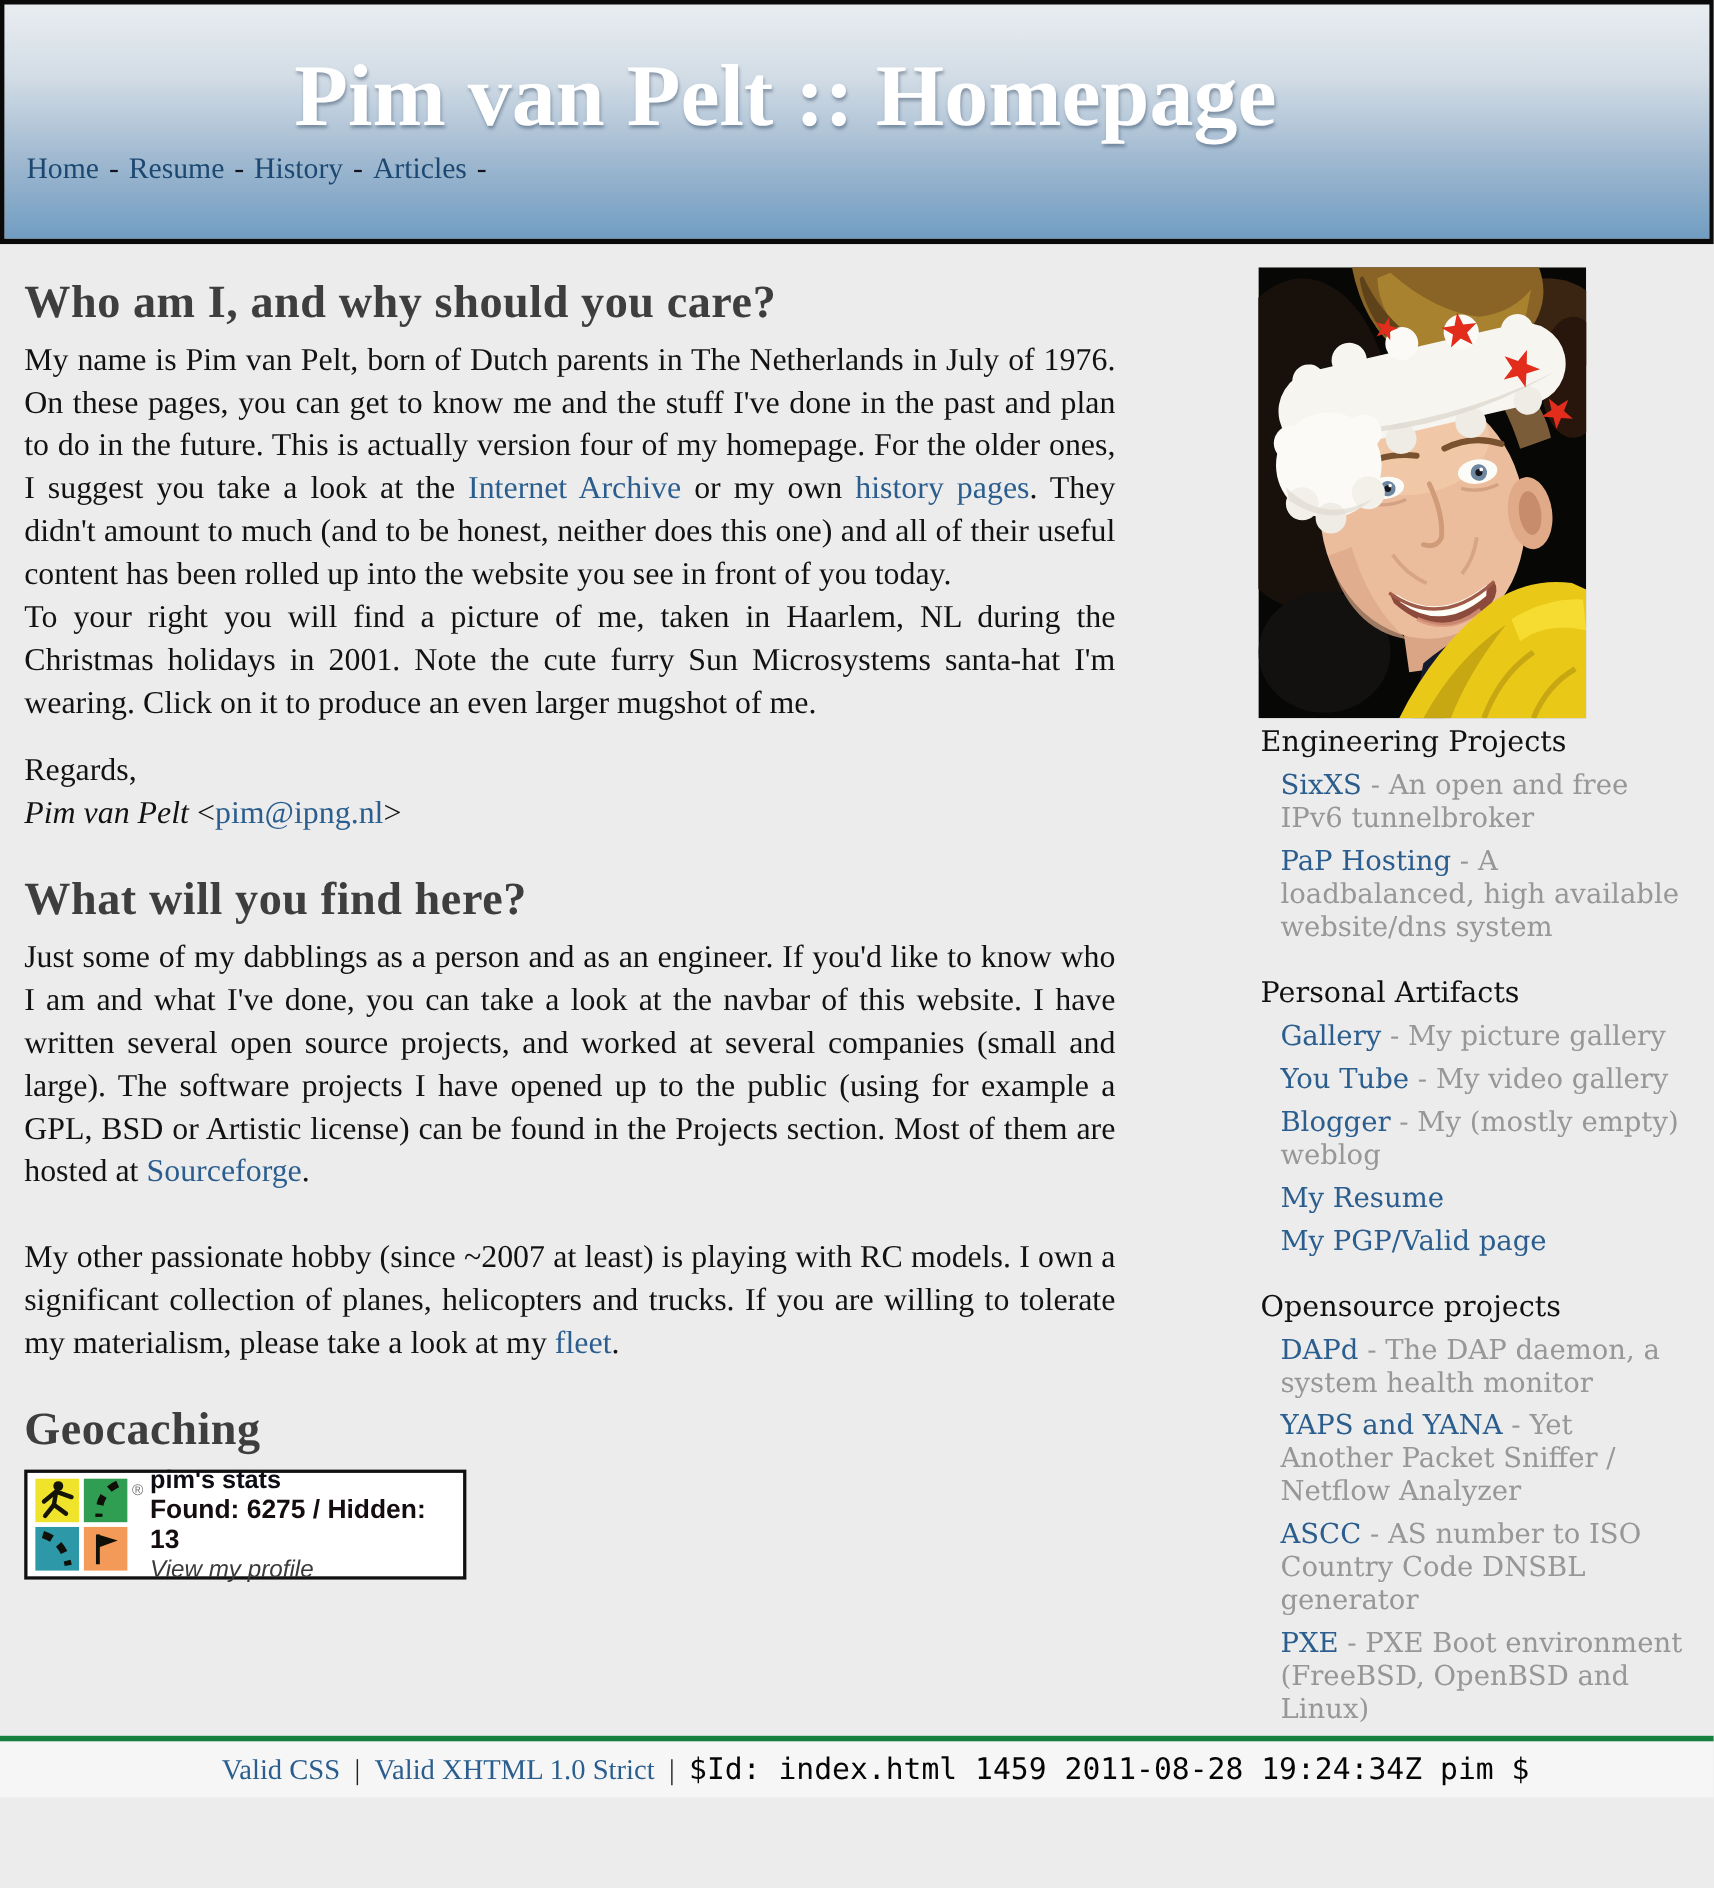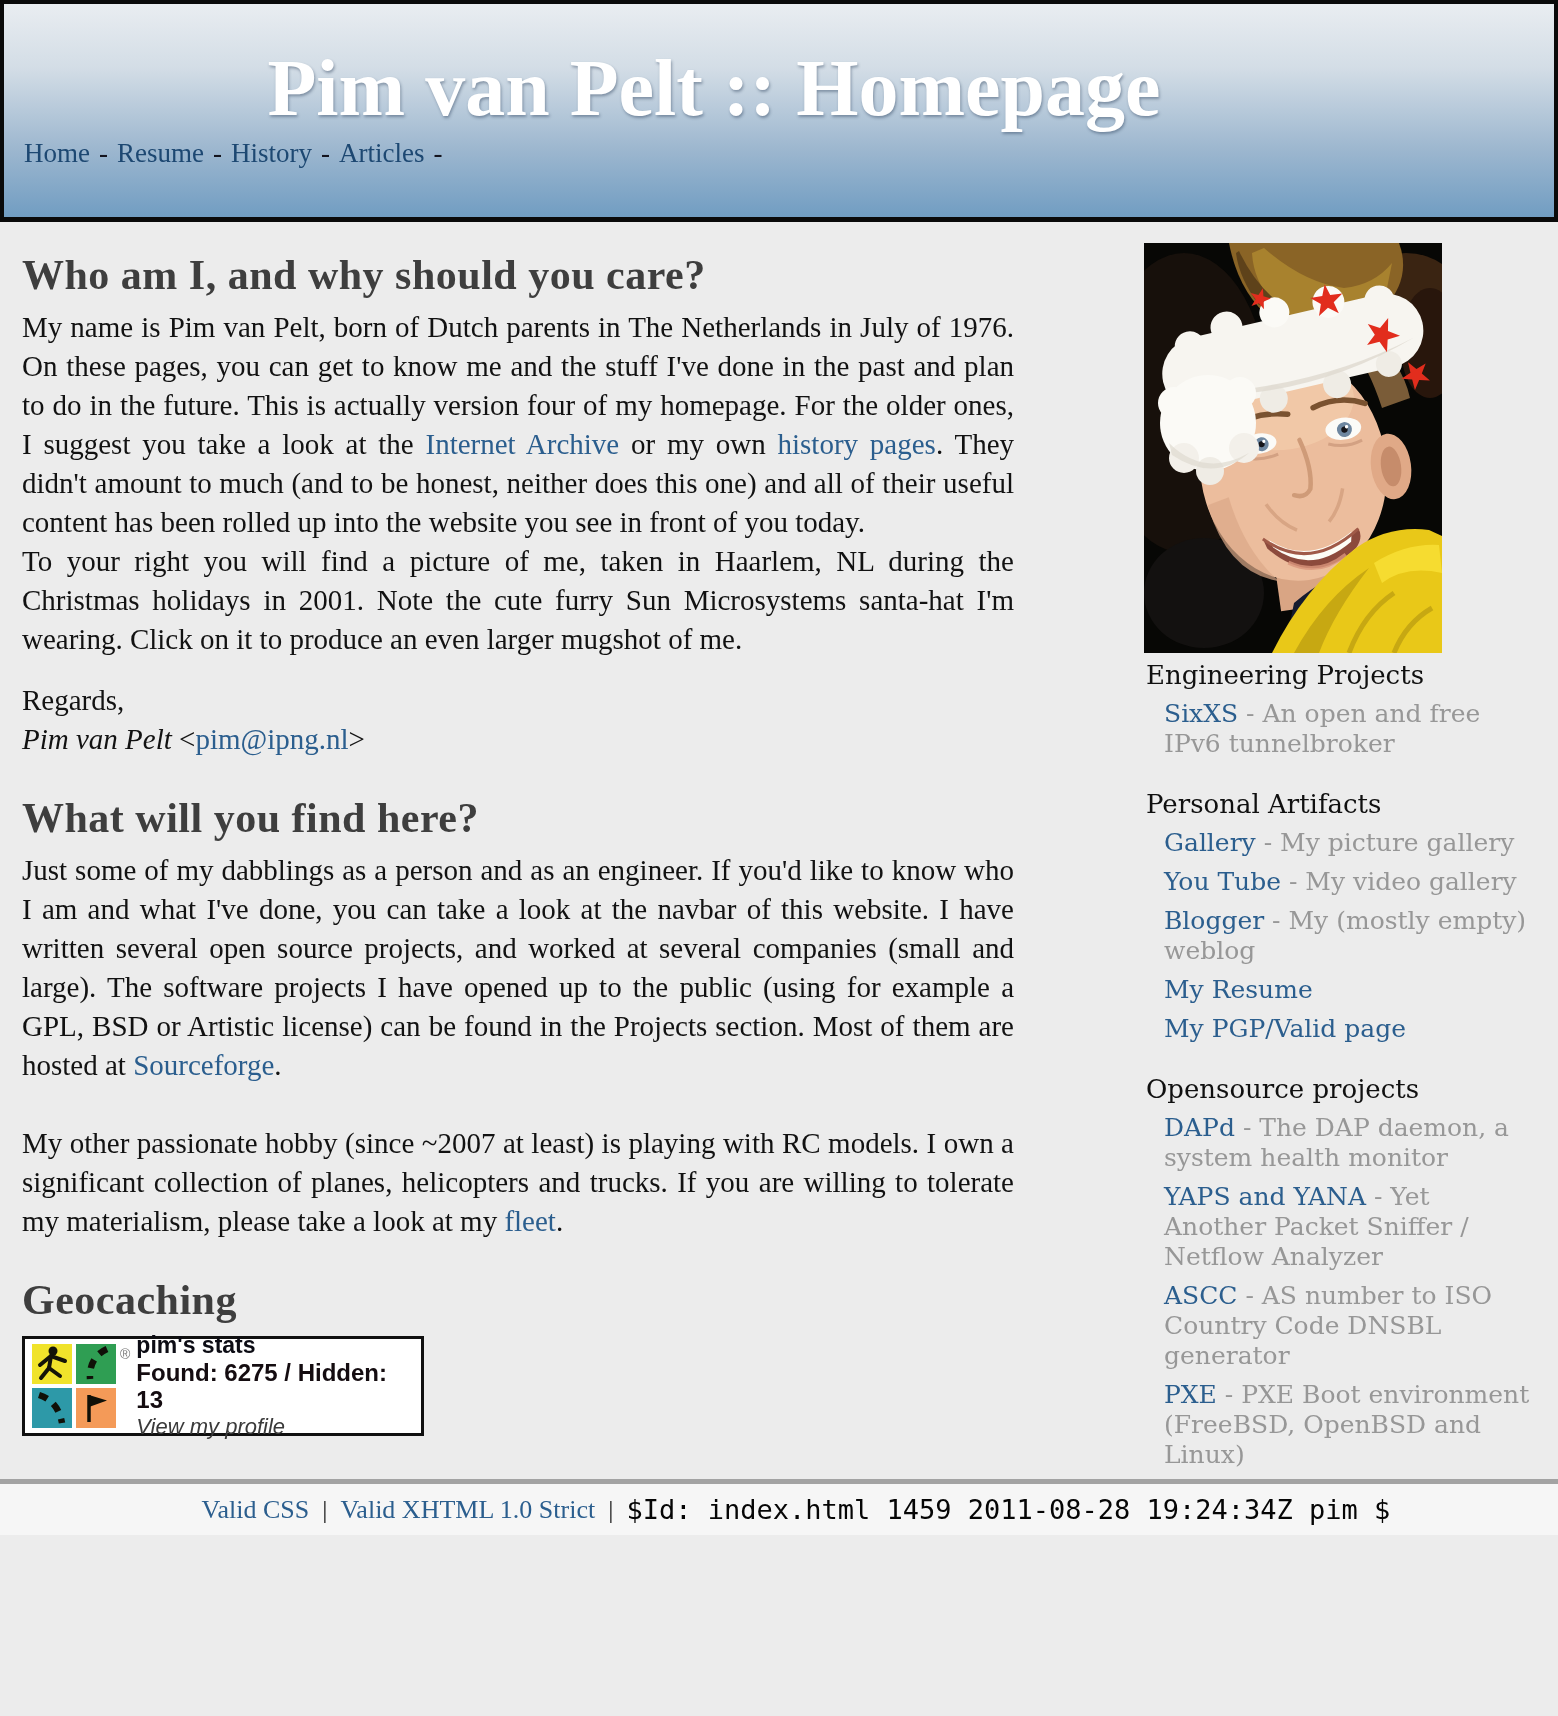--- a/index.html
+++ b/index.html
@@ -56,21 +56,21 @@
   .photo-link { display: block; width: 298px; height: 410px; cursor: pointer; }
   .photo-link svg { display: block; }
   aside.sidebar h3 { font-size: 26px; font-weight: normal; color: #101010; margin: 30px 0 9px 2px; }
   aside.sidebar h3.first { margin-top: 7px; }
   aside.sidebar ul { list-style: none; margin: 0; padding: 0 0 0 20px; }
   aside.sidebar li { font-size: 25px; line-height: 30px; margin: 0 0 9px 0; color: #979797; }
   aside.sidebar li a { color: #2b5e8e; text-decoration: none; }
 
   
   footer.site {
-    flex: 0 0 56px; height: 56px; border-top: 5px solid #a3a3a3; background: #f6f6f6;
+    flex: 0 0 56px; height: 56px; border-top: 5px solid #15803d; background: #f6f6f6;
     display: flex; align-items: center; justify-content: center; font-size: 26px; padding-left: 34px;
   }
   footer.site a { color: #2b5e8e; text-decoration: none; }
   footer.site .fsep { color: #222; margin: 0 13px; }
   footer.site code { font-family: "DejaVu Sans Mono", monospace; font-size: 27px; color: #050505; }
 </style>
 </head>
 <body>
 
 <div class="page">
@@ -211,20 +211,21 @@
           <path d="M150,410 Q180,355 225,325 Q190,370 175,410 Z" fill="#c7a812"></path>
           <path d="M230,320 Q262,300 295,302 L298,330 Q262,322 238,340 Z" fill="#f6dc30"></path>
           <path d="M205,410 Q220,370 250,350" stroke="#c7a812" stroke-width="5" fill="none"></path>
           <path d="M250,410 Q262,380 288,365" stroke="#c7a812" stroke-width="5" fill="none"></path>
         </svg>
       </a>
 
       <h3 class="first">Engineering Projects</h3>
       <ul>
         <li><a href="#">SixXS</a><span> - An open and free IPv6 tunnelbroker</span></li>
+        <li><a href="#">PaP Hosting</a><span> - A loadbalanced, high available website/dns system</span></li>
       </ul>
 
       <h3>Personal Artifacts</h3>
       <ul>
         <li><a href="#">Gallery</a><span> - My picture gallery</span></li>
         <li><a href="#">You Tube</a><span> - My video gallery</span></li>
         <li><a href="#">Blogger</a><span> - My (mostly empty) weblog</span></li>
         <li><a href="#">My Resume</a><span></span></li>
         <li><a href="#">My PGP/Valid page</a><span></span></li>
       </ul>

